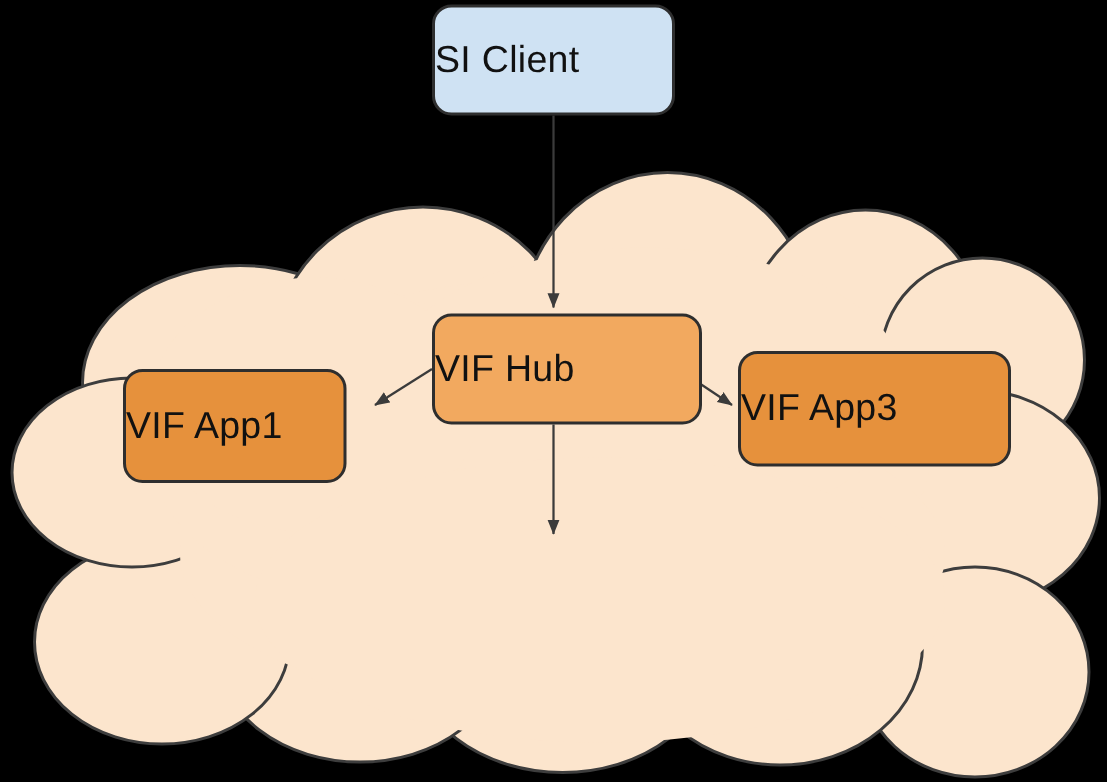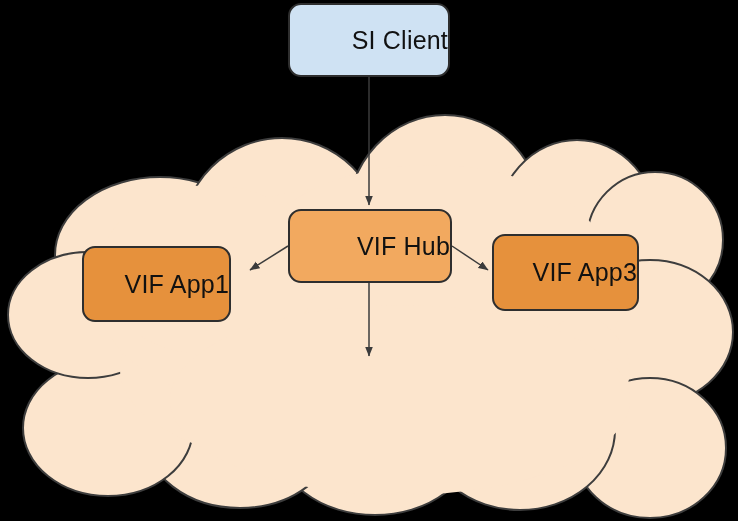--- a/index.html
+++ b/index.html
@@ -28,21 +28,21 @@
   }
   .edge {
     stroke: var(--c-arrow, #3b3b3b);
     stroke-width: 1.5;
     fill: none;
   }
   .node {
     position: absolute;
     display: flex;
     align-items: center;
-    justify-content: flex-end;
+    justify-content: flex-start;
     border: 2px solid var(--c-node_stroke, #2e2e2e);
     border-radius: 13px;
     background: var(--fill, #ccc);
     color: var(--c-text, #111);
     font-size: 25px;
     letter-spacing: 0.2px;
     box-sizing: border-box;
   }
 </style>
 </head>
@@ -84,26 +84,26 @@
       <line class="edge" x1="288" y1="246" x2="250" y2="270" marker-end="url(#ah)"></line>
       <line class="edge" x1="452" y1="246" x2="488" y2="270" marker-end="url(#ah)"></line>
       <line class="edge" x1="369" y1="283" x2="369" y2="356" marker-end="url(#ah)"></line>
     </g>
   </svg>
 
   <div class="node" style="left:288px; top:3px; width:162px; height:74px; --fill: var(--c-client_fill);">
     <span>SI Client</span>
   </div>
 
-  <div class="node" style="left:288px; top:209px; width:164px; height:74px; --fill: var(--c-hub_fill);">
+  <div class="node" style="left:288px; top:209px; width:180px; height:74px; --fill: var(--c-hub_fill);">
     <span>VIF Hub</span>
   </div>
 
   <div class="node" style="left:82px; top:246px; width:149px; height:76px; --fill: var(--c-app_fill);">
     <span>VIF App1</span>
   </div>
 
-  <div class="node" style="left:492px; top:234px; width:147px; height:77px;padding-left:15px; --fill: var(--c-app_fill);">
+  <div class="node" style="left:492px; top:234px; width:182px; height:77px; --fill: var(--c-app_fill);">
     <span>VIF App3</span>
   </div>
 
 
 </div>
 
 </body></html>

